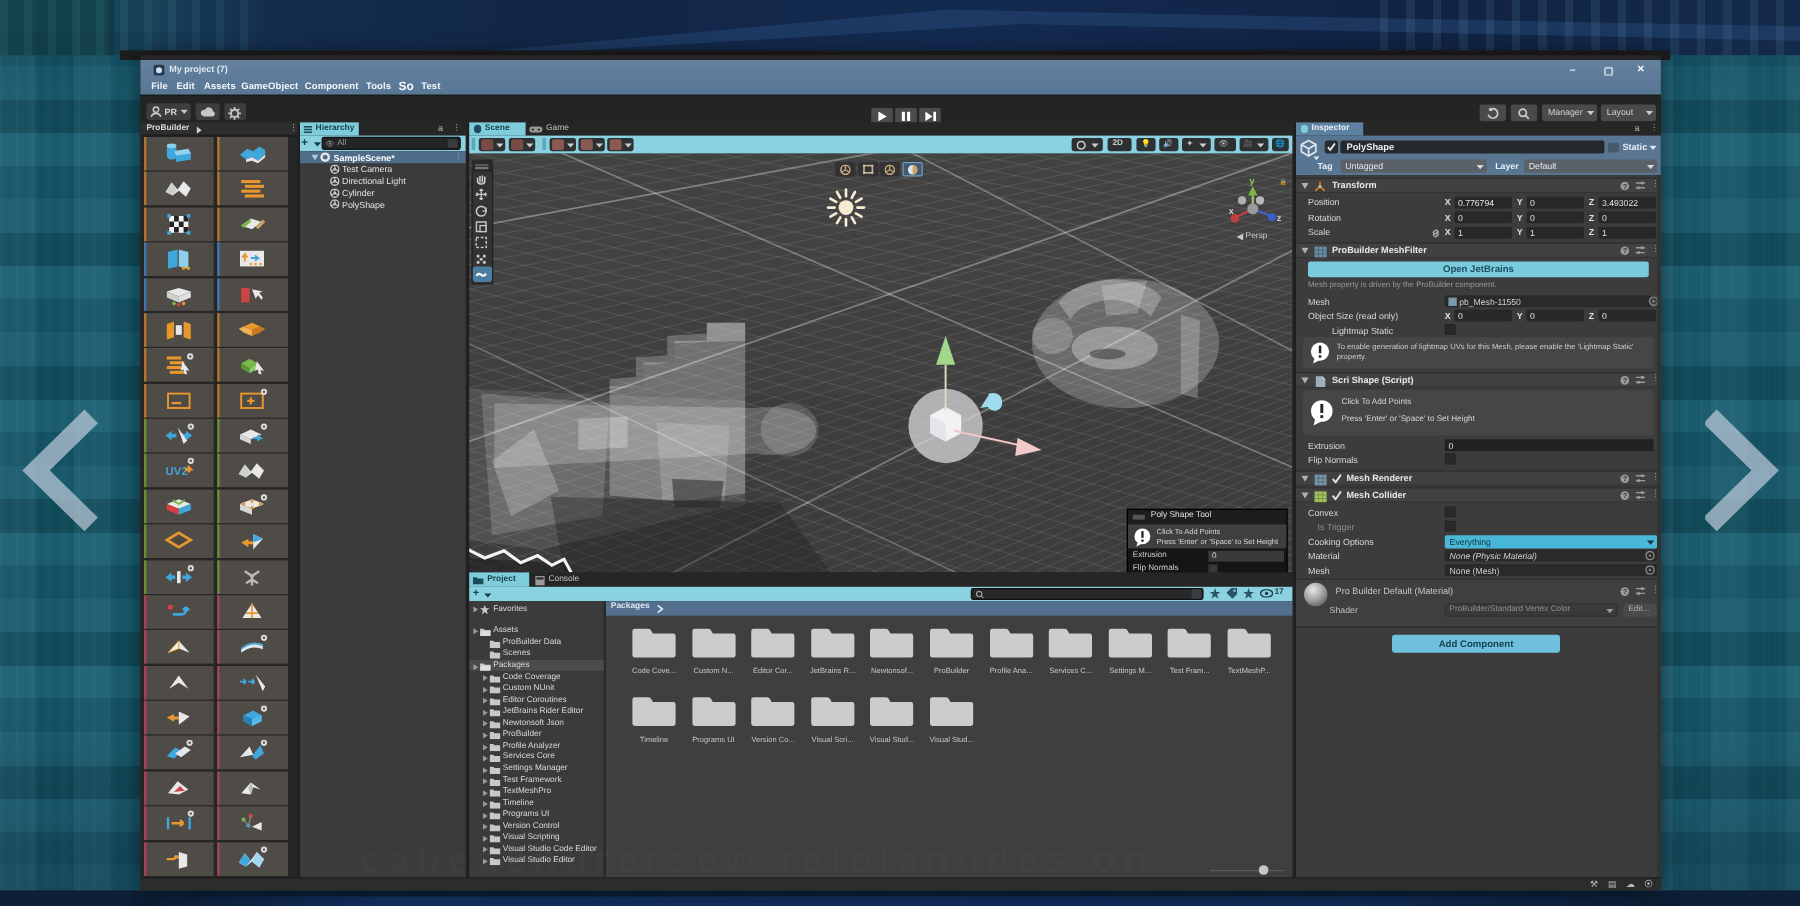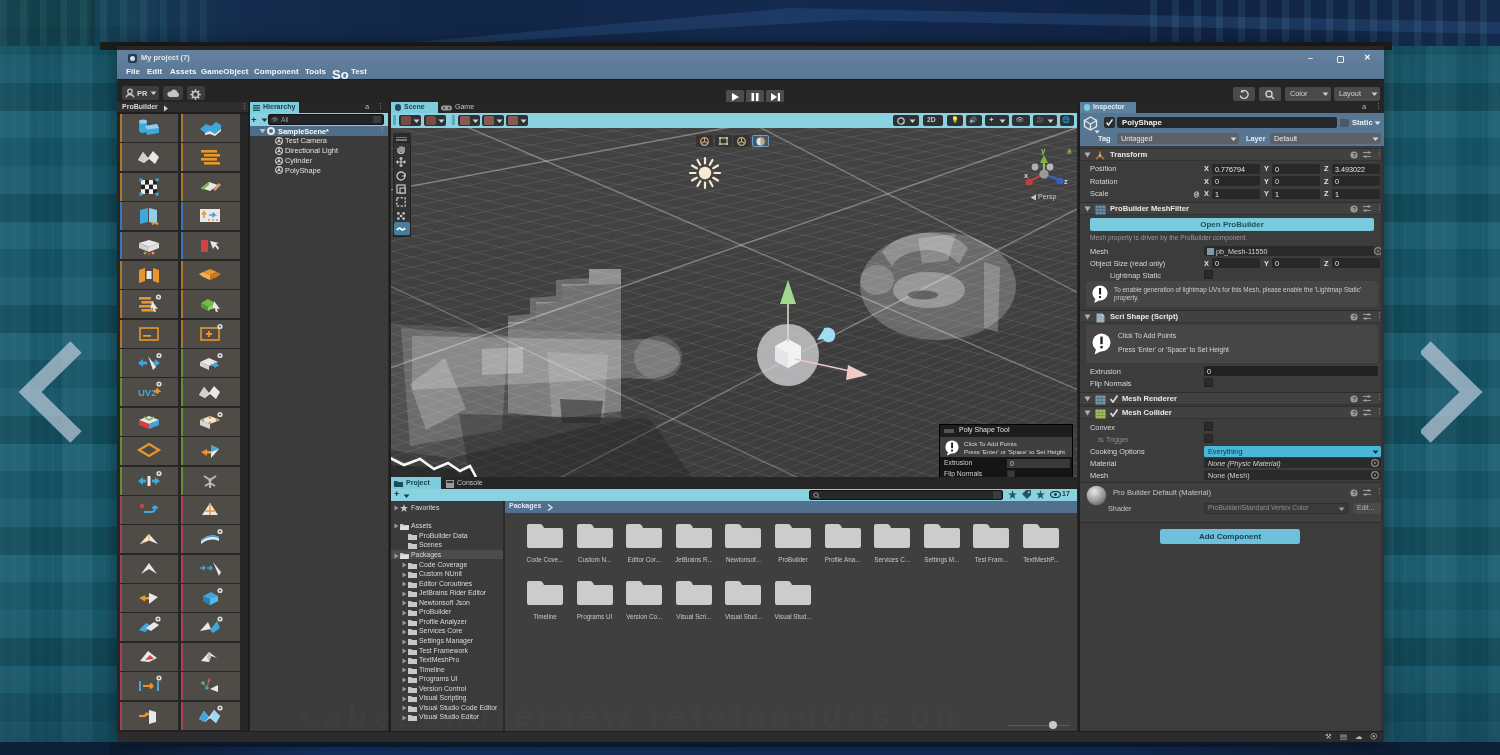--- a/index.html
+++ b/index.html
@@ -34,21 +34,21 @@
 <div style="left:141px;top:53px;font-size:7.5px;color:#dce6f0;font-weight:600;white-space:nowrap;">My project (7)</div>
 <div style="left:1308px;top:53px;font-size:9px;color:#e8eef5;font-weight:700;white-space:nowrap;">–</div>
 <div style="left:1337px;top:56px;width:7px;height:7px;border:1.4px solid #e8eef5;border-radius:1px;"></div>
 <div style="left:1364px;top:53px;font-size:8px;color:#ffffff;font-weight:700;white-space:nowrap;">✕</div>
 <div style="left:126px;top:67px;font-size:7.9px;color:#f3f7fb;font-weight:700;white-space:nowrap;letter-spacing:0.1px;">File</div>
 <div style="left:147px;top:67px;font-size:7.9px;color:#f3f7fb;font-weight:700;white-space:nowrap;letter-spacing:0.1px;">Edit</div>
 <div style="left:170px;top:67px;font-size:7.9px;color:#f3f7fb;font-weight:700;white-space:nowrap;letter-spacing:0.1px;">Assets</div>
 <div style="left:201px;top:67px;font-size:7.9px;color:#f3f7fb;font-weight:700;white-space:nowrap;letter-spacing:0.1px;">GameObject</div>
 <div style="left:254px;top:67px;font-size:7.9px;color:#f3f7fb;font-weight:700;white-space:nowrap;letter-spacing:0.1px;">Component</div>
 <div style="left:305px;top:67px;font-size:7.9px;color:#f3f7fb;font-weight:700;white-space:nowrap;letter-spacing:0.1px;">Tools</div>
-<div style="left:332px;top:67px;font-size:13px;color:#f3f7fb;font-weight:700;white-space:nowrap;letter-spacing:0.1px;">So</div>
+<div style="left:332px;top:67px;font-size:10px;color:#f3f7fb;font-weight:700;white-space:nowrap;letter-spacing:0.1px;">So</div>
 <div style="left:351px;top:67px;font-size:7.9px;color:#f3f7fb;font-weight:700;white-space:nowrap;letter-spacing:0.1px;">Test</div>
 <div style="left:117px;top:79px;width:1267px;height:23px;background:#242424;border-top:1px solid #1a1a1a;"></div>
 <div style="left:122px;top:86px;width:37px;height:14px;background:#3d3d3d;border-radius:2px;"></div>
 <svg style="left:125px;top:88px" width="10" height="10">
       <circle cx="5" cy="3.4" r="2.2" fill="none" stroke="#c9c9c9" stroke-width="1.3"></circle>
       <path d="M1 9.4 A4.2 4.2 0 0 1 9 9.4" fill="none" stroke="#c9c9c9" stroke-width="1.3"></path>
     </svg>
 <div style="left:137px;top:88.5px;font-size:7.5px;color:#d6d6d6;font-weight:700;white-space:nowrap;">PR</div>
 <svg style="left:150px;top:91px" width="7" height="5">
       <path d="M0.5 0.5 L3.5 4 L6.5 0.5" fill="#c9c9c9"></path>
@@ -89,21 +89,21 @@
 <svg style="left:1239px;top:89px" width="10" height="10">
       <path d="M2 3 A4 4 0 1 1 1.2 6.5" fill="none" stroke="#cfcfcf" stroke-width="1.4"></path>
       <path d="M2.6 0.4 L2 3.4 L5 3.6 Z" fill="#cfcfcf"></path>
     </svg>
 <div style="left:1259px;top:87px;width:22px;height:14px;background:#4a4a4a;border-radius:2px;"></div>
 <svg style="left:1265px;top:89.5px" width="10" height="10">
       <circle cx="4" cy="4" r="3" fill="none" stroke="#cfcfcf" stroke-width="1.4"></circle>
       <path d="M6.3 6.3 L9 9" stroke="#cfcfcf" stroke-width="1.5"></path>
     </svg>
 <div style="left:1285px;top:87px;width:46px;height:14px;background:#4a4a4a;border-radius:2px;"></div>
-<div style="left:1290px;top:89px;font-size:7.3px;color:#d2d2d2;font-weight:400;white-space:nowrap;">Color</div>
+<div style="left:1290px;top:89px;font-size:7.3px;color:#d2d2d2;font-weight:400;white-space:nowrap;">Manager</div>
 <svg style="left:1322px;top:92px" width="7" height="5">
       <path d="M0.5 0.5 L3.5 4 L6.5 0.5" fill="#c9c9c9"></path>
     </svg>
 <div style="left:1334px;top:87px;width:46px;height:14px;background:#4a4a4a;border-radius:2px;"></div>
 <div style="left:1339px;top:89px;font-size:7.3px;color:#d2d2d2;font-weight:400;white-space:nowrap;">Layout</div>
 <svg style="left:1371px;top:92px" width="7" height="5">
       <path d="M0.5 0.5 L3.5 4 L6.5 0.5" fill="#c9c9c9"></path>
     </svg>
 <div style="left:117px;top:102px;width:1267px;height:629px;background:#262626;"></div>
 <div style="left:117px;top:731px;width:1267px;height:11px;background:#2c2c2c;border-top:1px solid #1e1e1e;"></div>
@@ -1194,21 +1194,21 @@
       <circle cx="4" cy="4" r="3.6" fill="#9a9a9a"></circle>
       <text x="2.4" y="6.2" font-size="6" fill="#333" font-family="Liberation Sans" font-weight="bold">?</text>
     </svg>
 <svg style="left:1363px;top:205px" width="8" height="7">
       <path d="M0 1.5 L8 1.5 M0 5.5 L8 5.5" stroke="#9a9a9a" stroke-width="1.2"></path>
       <circle cx="5.5" cy="1.5" r="1.3" fill="#9a9a9a"></circle>
       <circle cx="2.5" cy="5.5" r="1.3" fill="#9a9a9a"></circle>
     </svg>
 <div style="left:1376px;top:203px;font-size:7px;color:#9a9a9a;font-weight:400;white-space:nowrap;">⋮</div>
 <div style="left:1090px;top:218px;width:284px;height:13px;background:#79cadd;border-radius:2px;"></div>
-<div style="left:1232px;top:220px;font-size:8px;color:#1d5060;font-weight:700;white-space:nowrap;transform:translateX(-50%);">Open ProBuilder</div>
+<div style="left:1232px;top:220px;font-size:8px;color:#1d5060;font-weight:700;white-space:nowrap;transform:translateX(-50%);">Open JetBrains</div>
 <div style="left:1090px;top:234px;font-size:6.6px;color:#999999;font-weight:400;white-space:nowrap;">Mesh property is driven by the ProBuilder component.</div>
 <div style="left:1090px;top:246.5px;font-size:7.4px;color:#d8d8d8;font-weight:400;white-space:nowrap;">Mesh</div>
 <div style="left:1204px;top:245.5px;width:172px;height:10.5px;background:#2a2a2a;border-radius:1.5px;"></div>
 <div style="left:1207px;top:247.5px;width:7px;height:7px;background:#7a99ac;"></div>
 <div style="left:1216px;top:246.7px;font-size:7.2px;color:#d0d0d0;font-weight:400;white-space:nowrap;">pb_Mesh-11550</div>
 <svg style="left:1374px;top:247px" width="8" height="8">
       <circle cx="4" cy="4" r="3.4" fill="none" stroke="#8a8a8a" stroke-width="1.2"></circle>
       <circle cx="4" cy="4" r="1" fill="#8a8a8a"></circle>
     </svg>
 <div style="left:1090px;top:258.5px;font-size:7.4px;color:#d8d8d8;font-weight:400;white-space:nowrap;">Object Size (read only)</div>

